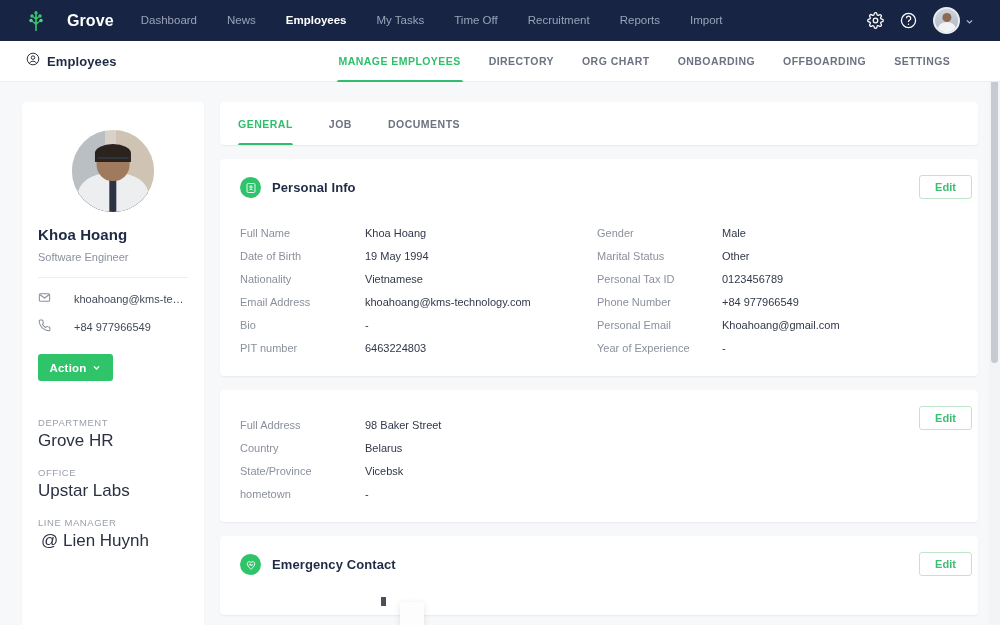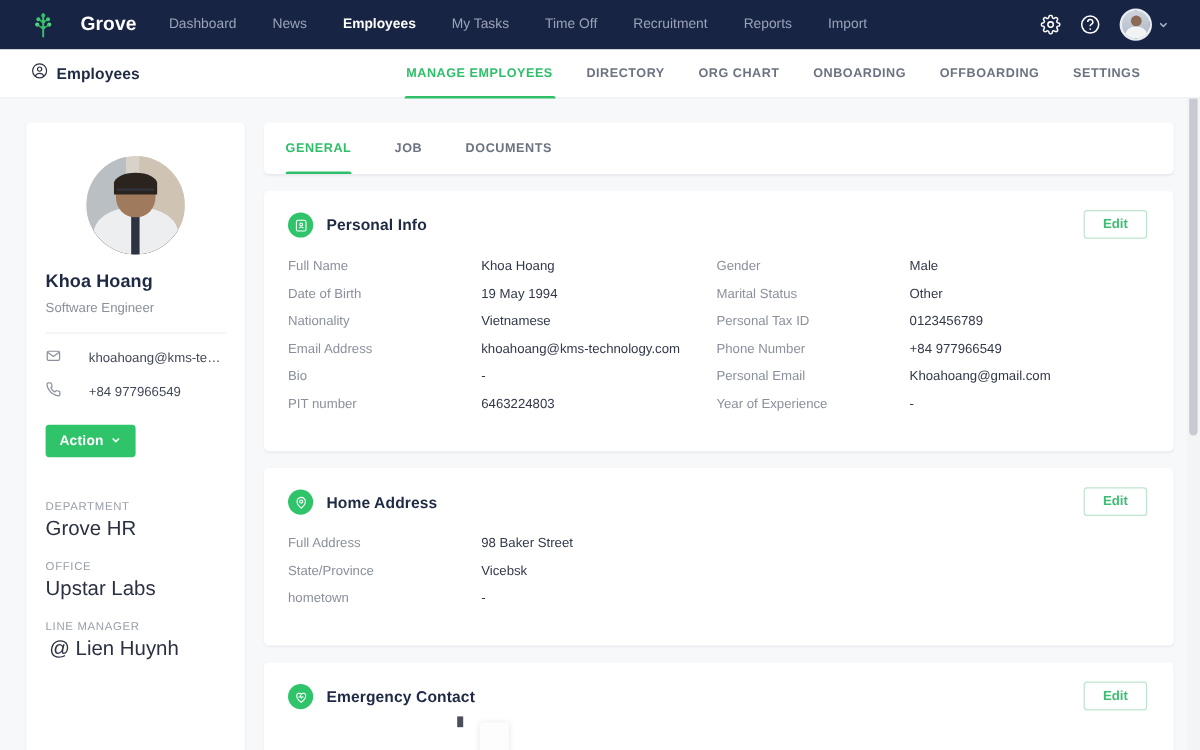--- a/index.html
+++ b/index.html
@@ -155,28 +155,28 @@
   }
   .card-head { display: flex; align-items: center; margin-bottom: 18px; }
   .card-badge {
     width: 21px; height: 21px; border-radius: 50%; background: #2fc46a;
     display: flex; align-items: center; justify-content: center; flex: none;
     margin-right: 11px;
   }
   .card-badge svg { width: 12px; height: 12px; }
   .card-title { font-size: 13px; font-weight: 700; color: #1f2a44; letter-spacing:.1px;}
   .edit-btn {
-    position: absolute; right: 22px; top: 16px;
+    position: absolute; right: 6px; top: 16px;
     width: 53px; height: 24px; border: 1px solid #bfe6cd; background: #fff;
     border-radius: 3px; color: #3ebd74; font-size: 11px; font-weight: 600;
     cursor: pointer; display:flex; align-items:center; justify-content:center;
   }
   .fields { display: grid; grid-template-columns: 1fr 1fr; column-gap: 0px; }
   .fcol { display: flex; flex-direction: column; }
-  .frow { display: flex; align-items: flex-start; height: 23px; gap: 36px; }
+  .frow { display: flex; align-items: flex-end; height: 23px; }
   .flabel { width: 125px; flex: none; font-size: 11px; color: #8a909c; }
   .fvalue { font-size: 11px; color: #31384a; }
 
   
   .scrollbar {
     position: absolute; right: 0; top: 41px; width: 11px; height: 584px;
     background: #f3f4f6;
   }
   .scrollthumb {
     position: absolute; right: 2px; top: 4px; width: 7px; height: 318px;
@@ -398,35 +398,30 @@
           </div>
           <div class="frow">
             <span class="flabel">Year of Experience</span>
             <span class="fvalue">-</span>
           </div>
         </div>
       </div>
     </div>
 
     <div class="card">
-      <div class="card-head">
-        <span class="card-badge">
-          <svg viewBox="0 0 24 24" fill="none" stroke="#ffffff" stroke-width="1.8">
-            <path d="M12 21s7-6 7-11a7 7 0 1 0-14 0c0 5 7 11 7 11z"></path>
-            <circle cx="12" cy="10" r="2.6"></circle>
-          </svg>
-        </span>
-        <span class="card-title">Home Address</span>
-      </div>
       <button class="edit-btn">Edit</button>
       <div class="fields">
         <div class="fcol">
           <div class="frow">
             <span class="flabel">Full Address</span>
             <span class="fvalue">98 Baker Street</span>
+          </div>
+          <div class="frow">
+            <span class="flabel">Country</span>
+            <span class="fvalue">Belarus</span>
           </div>
           <div class="frow">
             <span class="flabel">State/Province</span>
             <span class="fvalue">Vicebsk</span>
           </div>
           <div class="frow">
             <span class="flabel">hometown</span>
             <span class="fvalue">-</span>
           </div>
         </div>

